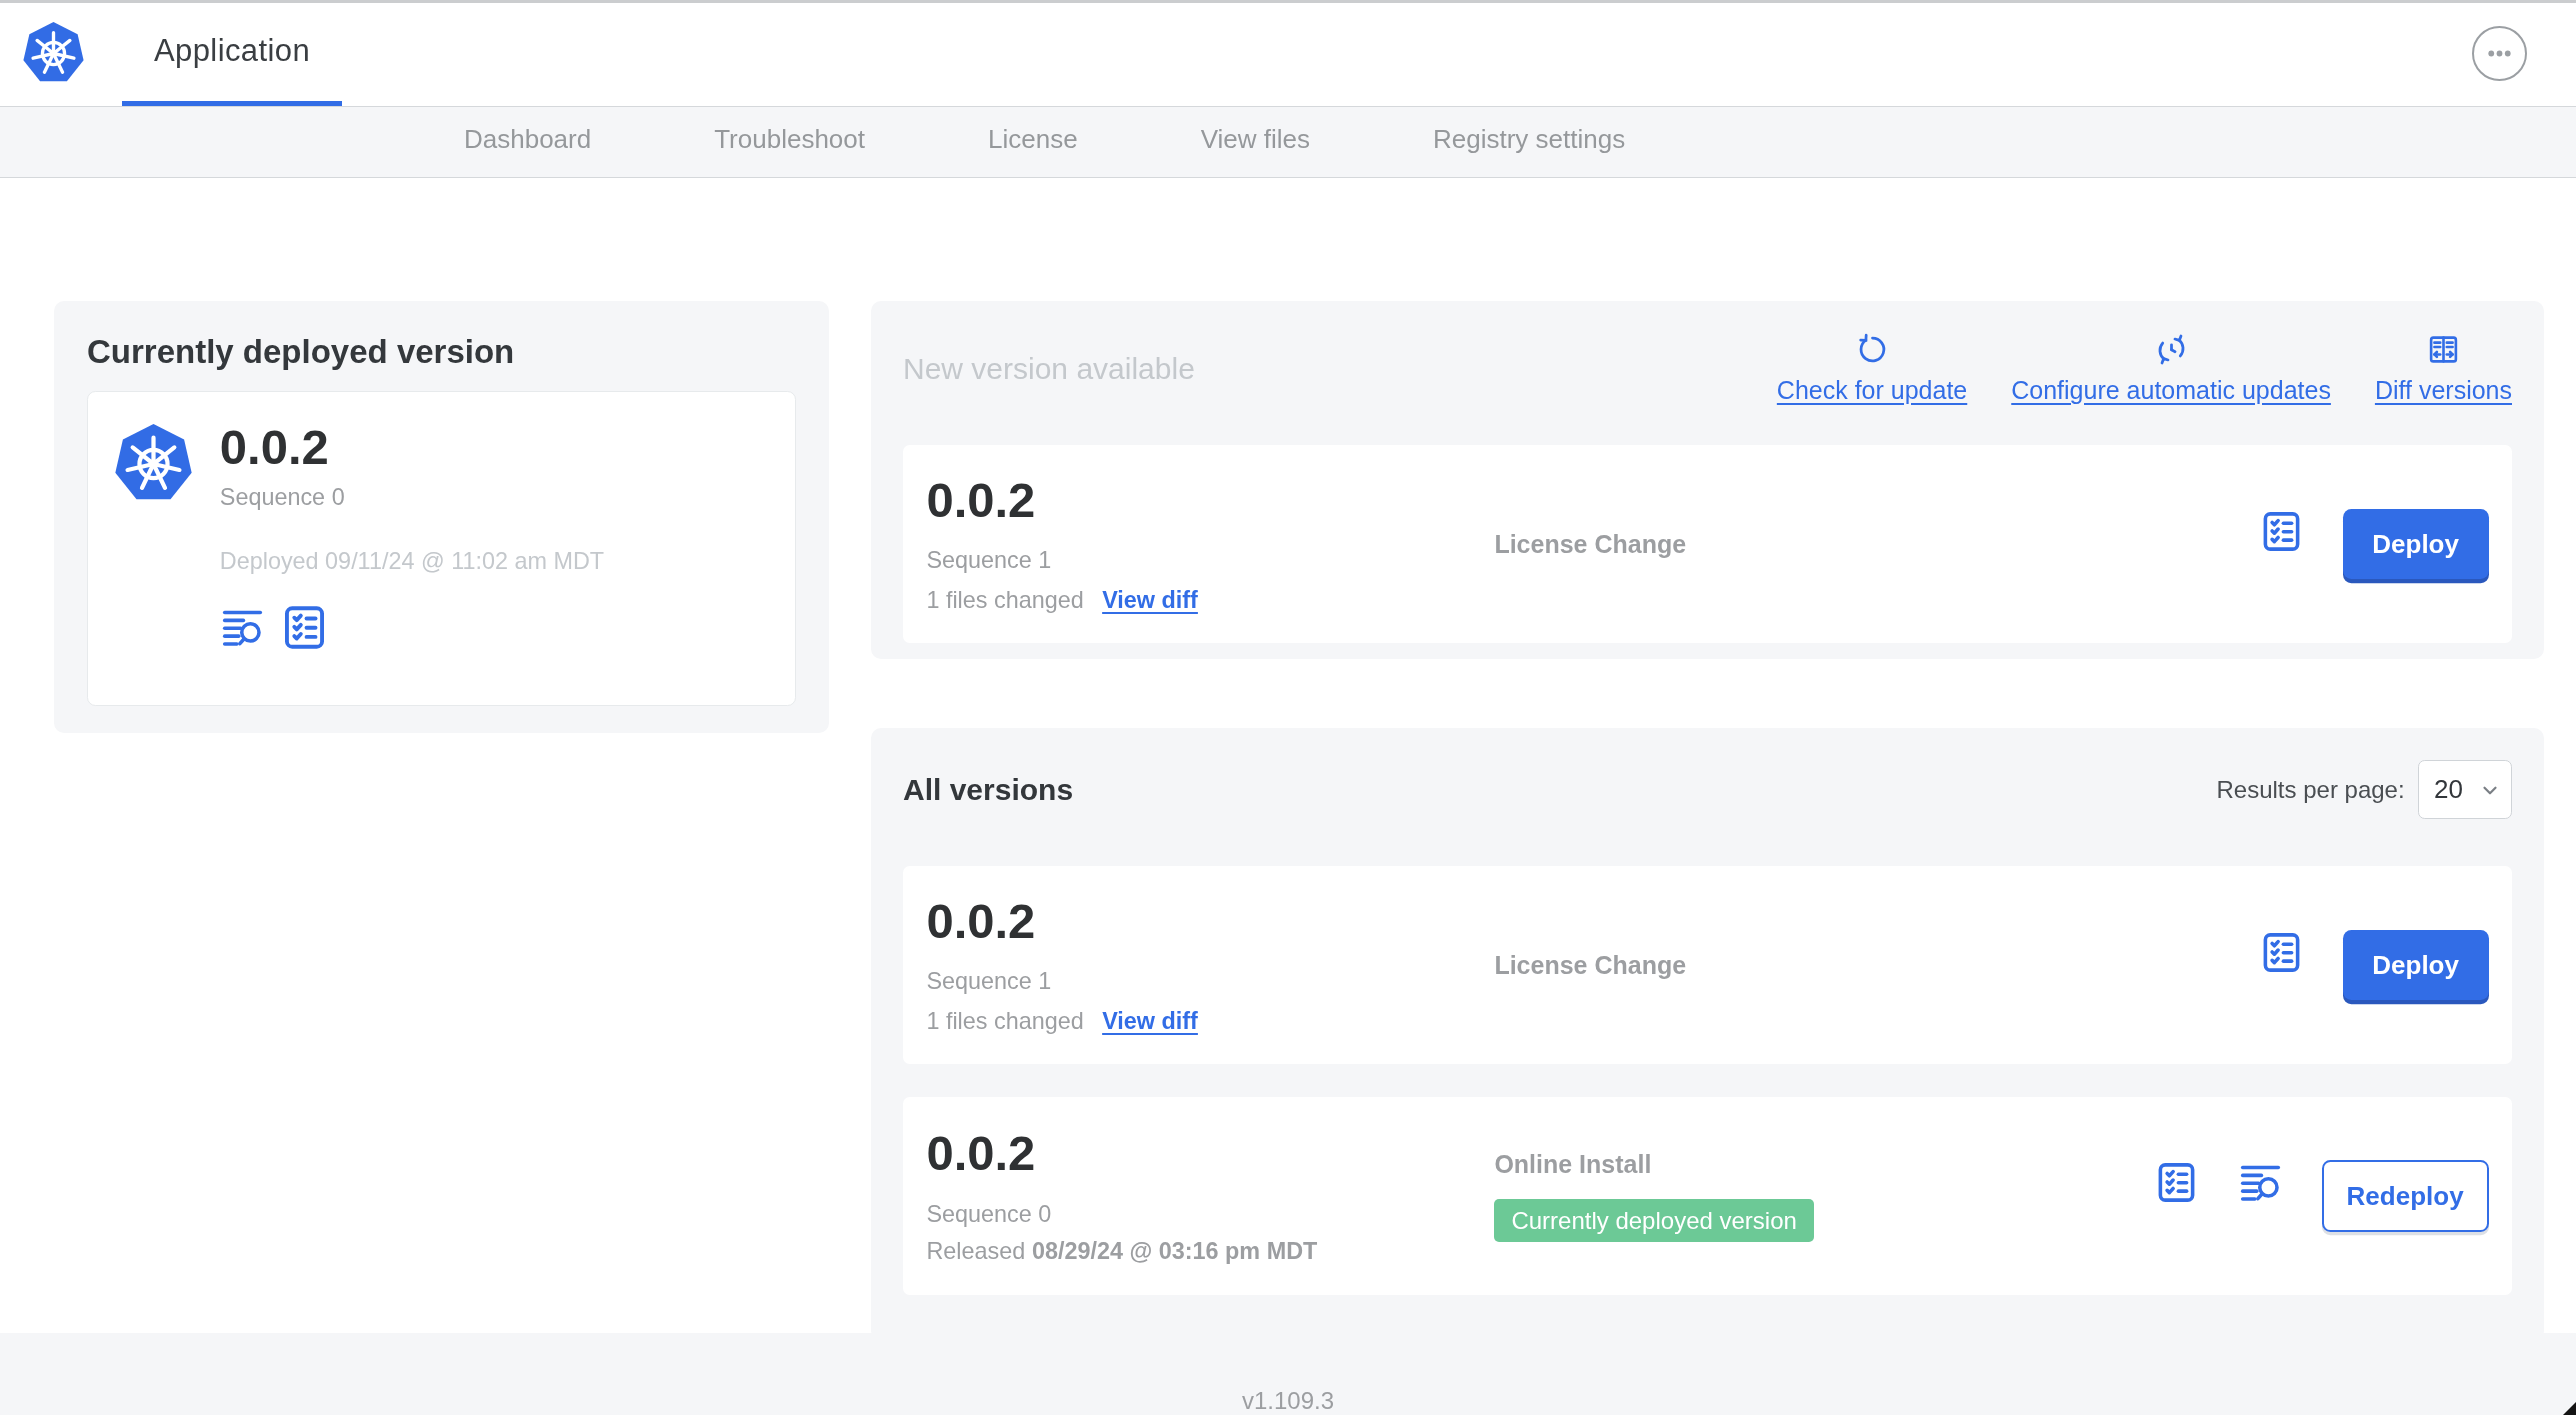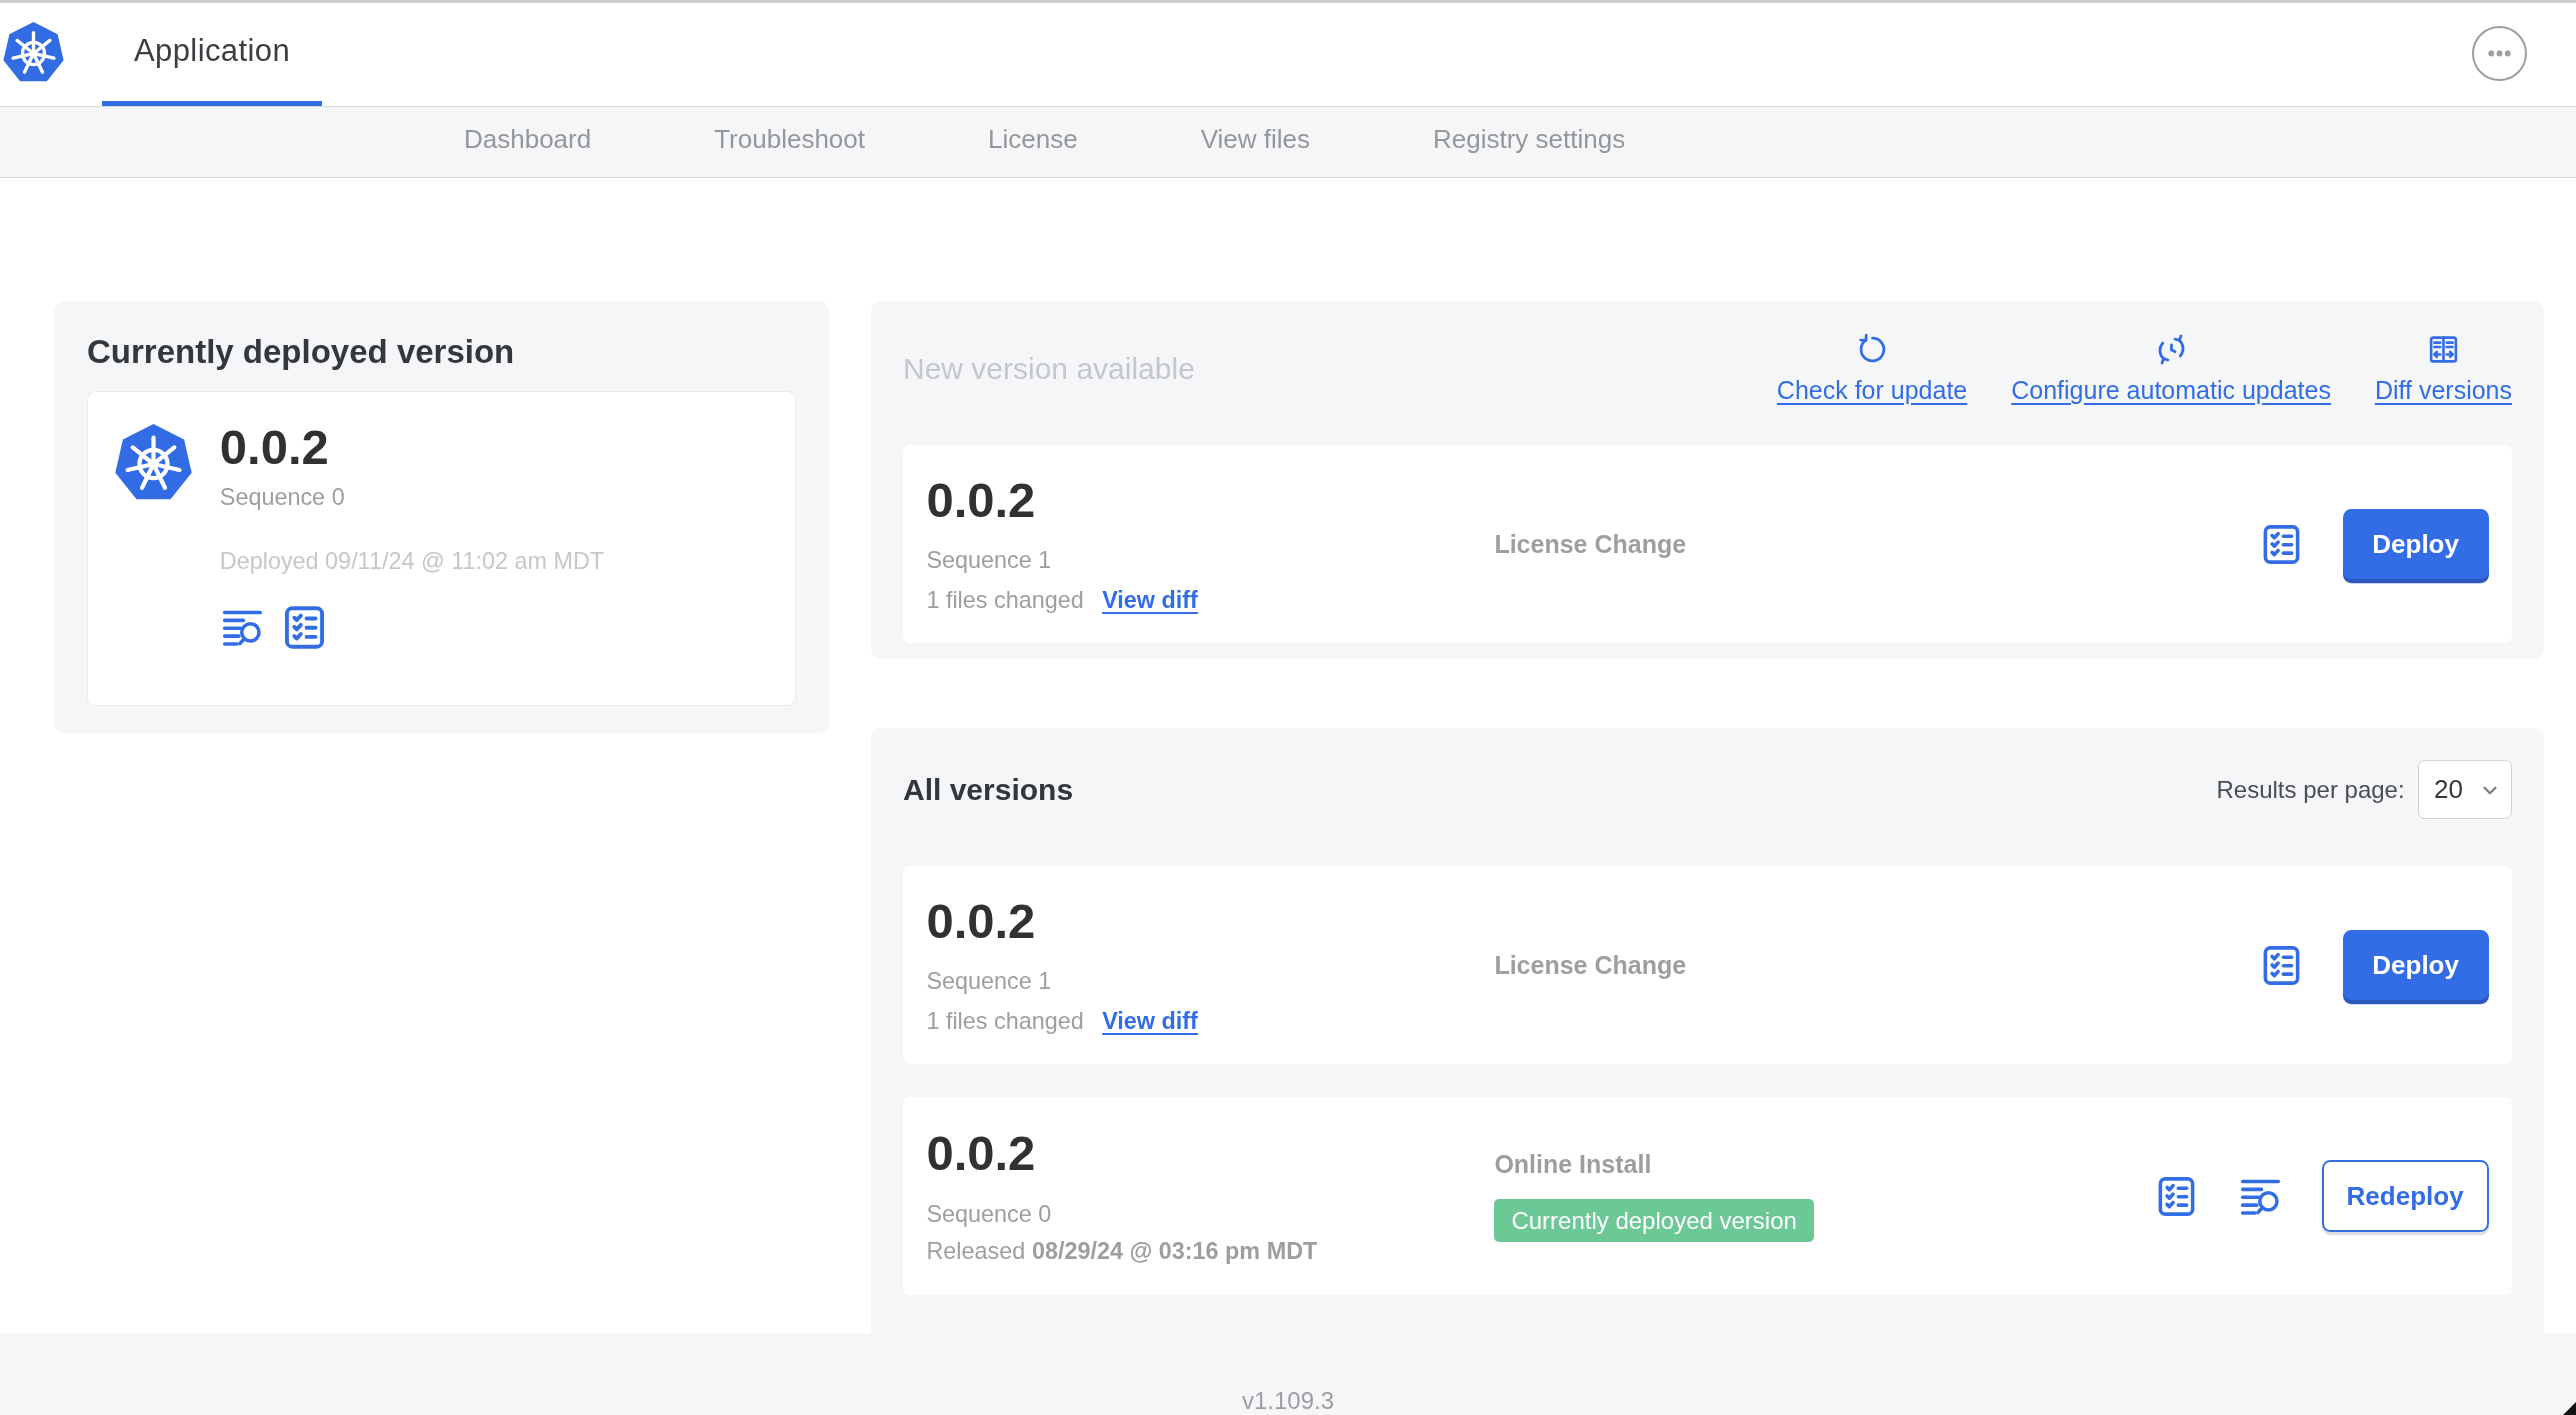--- a/index.html
+++ b/index.html
@@ -6,21 +6,21 @@
   html,body { width:2576px; height:1415px; }
   body {
     font-family:"Liberation Sans","DejaVu Sans",sans-serif;
     background:#ffffff; color:#32363a; overflow:hidden; position:relative;
   }
   .top-line { position:absolute; top:0; left:0; width:100%; height:2.5px; background:#cbcdcf; z-index:5; }
 
   
   header.app-header {
     height:106px; background:#fff; display:flex; align-items:stretch;
-    position:relative;
+    padding-left:20px; position:relative;
   }
   .k8s-logo { width:67px; height:67px; align-self:center; flex:none; }
   .app-tab {
     margin-left:35px; padding:0 32px; display:flex; align-items:center;
     border-bottom:5.9px solid #326de6; cursor:pointer;
   }
   .app-tab .app-title { font-size:31px; font-weight:500; color:#3a3e42; letter-spacing:0.4px; }
   .menu-btn {
     margin-left:auto; margin-right:49px; align-self:center;
     width:55px; height:55px; border-radius:50%; border:2.5px solid #9b9fa3;
@@ -90,21 +90,21 @@
   .ver-released { margin-top:10px; font-size:23.4px; color:#9c9ea1; }
   .ver-released .rel-date { font-weight:700; margin-left:6.7px; }
 
   .ver-mid { flex:1 1 auto; }
   .ver-source { font-size:25px; font-weight:600; color:#9c9ea1; }
   .dep-badge {
     display:inline-block; margin-top:20px; background:#6cc996; color:#fff;
     font-size:24px; padding:7.5px 17px; border-radius:5px;
   }
 
-  .ver-actions { flex:none; display:flex; align-items:center; gap:39px; }
+  .ver-actions { flex:none; display:flex; align-items:flex-start; gap:39px; }
   .btn-primary {
     width:146px; height:70px; background:#326de6; color:#fff; border:none; border-radius:8.4px;
     font-size:26px; font-weight:700; font-family:inherit; cursor:pointer;
     box-shadow:0 4.2px 0 #2a58bd;
   }
   .btn-secondary {
     width:167px; height:72px; background:#fff; color:#326de6; border:2.5px solid #326de6; border-radius:8.4px;
     font-size:26px; font-weight:600; font-family:inherit; cursor:pointer;
     box-shadow:0 3.3px 0 rgba(120,130,150,.25);
   }

